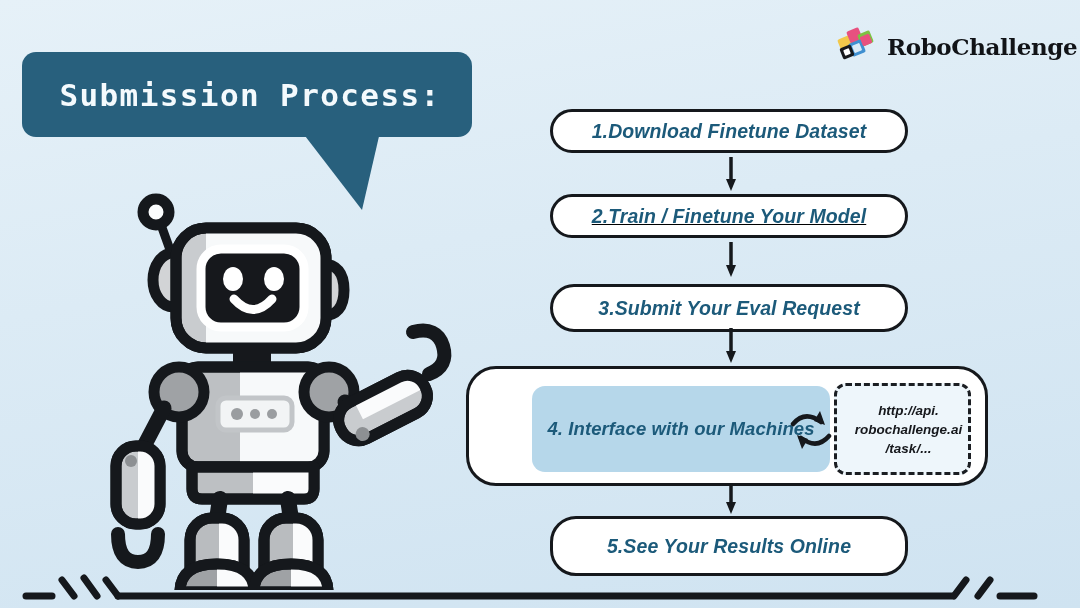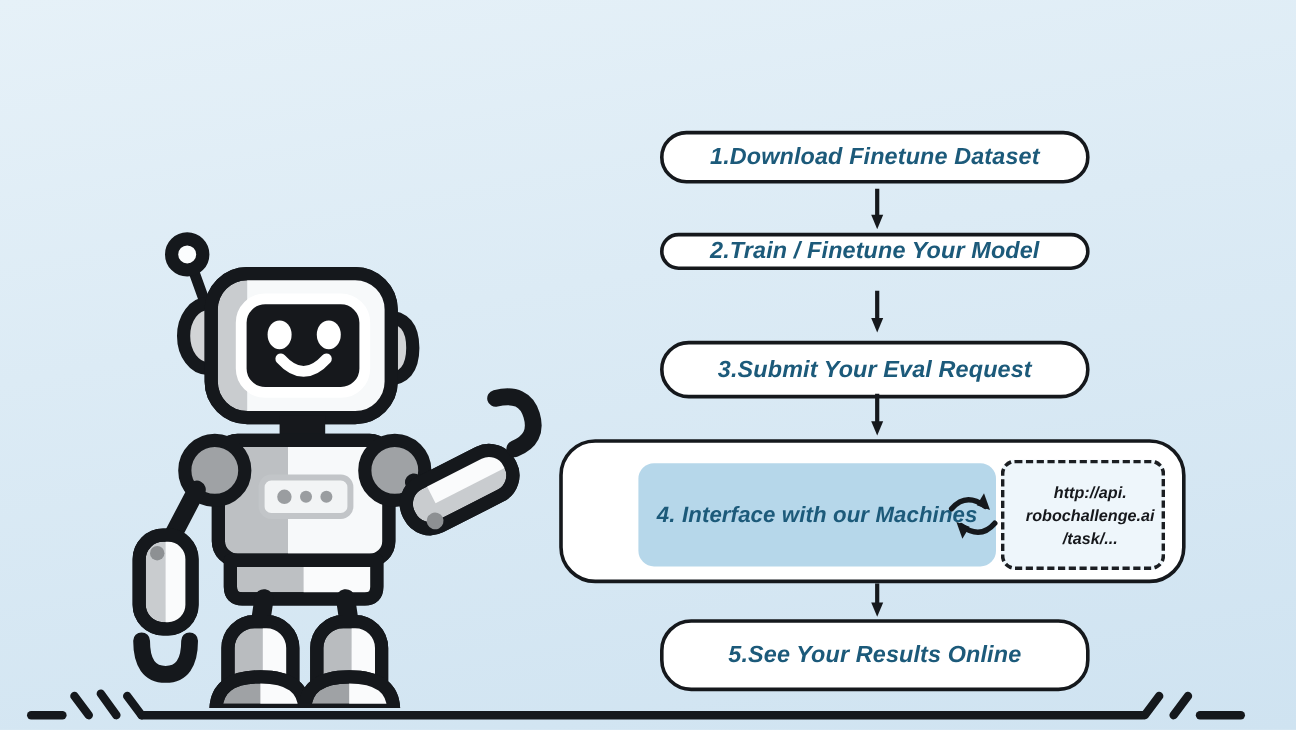--- a/index.html
+++ b/index.html
@@ -88,21 +88,21 @@
     font-family: "Liberation Sans", sans-serif;
     font-weight: bold;
     font-style: italic;
     font-size: 19.5px;
     color: #1c5a7a;
     letter-spacing: 0.1px;
     white-space: nowrap;
   }
 
   #box1 { left: 84px; top: 9px;  width: 358px; height: 44px; }
-  #box2 { left: 84px; top: 94px; width: 358px; height: 31px; }
+  #box2 { left: 84px; top: 94px; width: 358px; height: 44px; text-decoration: underline; }
   #box3 { left: 84px; top: 184px;width: 358px; height: 48px; }
   #box5 { left: 84px; top: 416px;width: 358px; height: 60px; }
 
   
   #box4 {
     position: absolute;
     left: 0px; top: 266px;
     width: 522px; height: 120px;
     background: #ffffff;
     border: 3.5px solid #15181c;
@@ -150,21 +150,47 @@
   #c1 { top: 57px;  height: 37px; }
   #c2 { top: 142px; height: 38px; }
   #c3 { top: 228px; height: 38px; }
   #c4 { top: 386px; height: 30px; }
 </style>
 </head>
 <body>
 
 <div id="stage">
 
-
+  <div id="logo">
+    <span id="logo-mark">
+      <svg width="44" height="40" viewBox="0 0 44 40">
+        <g transform="translate(3,2)">
+          <rect x="0" y="9" width="13" height="13" rx="2" transform="rotate(-22 6.5 15.5)" fill="#f2c84b"></rect>
+          <rect x="9" y="1" width="13" height="13" rx="2" transform="rotate(-22 15.5 7.5)" fill="#e8517f"></rect>
+          <rect x="20" y="4" width="13" height="13" rx="2" transform="rotate(-22 26.5 10.5)" fill="#7dc243"></rect>
+          <rect x="11" y="13" width="14" height="14" rx="2" transform="rotate(-22 18 20)" fill="#3f8fd0"></rect>
+          <rect x="22" y="7" width="10" height="10" rx="1.5" transform="rotate(-22 27 12)" fill="#e8517f"></rect>
+          <rect x="2" y="18" width="12" height="12" rx="2" transform="rotate(-22 8 24)" fill="#16181c"></rect>
+          <rect x="5" y="21" width="6" height="6" rx="1" transform="rotate(-22 8 24)" fill="#ffffff"></rect>
+          <rect x="14" y="16" width="8" height="8" rx="1" transform="rotate(-22 18 20)" fill="#dbeaf6"></rect>
+        </g>
+      </svg>
+    </span>
+    <span id="logo-text">RoboChallenge</span>
+  </div>
+
+  <div id="bubble-wrap">
+    <div id="bubble"></div>
+    <div id="bubble-title">Submission Process:</div>
+    <span id="bubble-tail">
+      <svg width="110" height="80" viewBox="0 0 110 80">
+        <path d="M0 0 L78 0 L60 78 Z" fill="#28607d"></path>
+      </svg>
+    </span>
+  </div>
 
   <div id="robot">
     <svg width="380" height="430" viewBox="0 0 380 430">
       <g fill="none" stroke="#15181c" stroke-width="11" stroke-linecap="round" stroke-linejoin="round">
 
         <path d="M80 62 L98 112" stroke-width="9"></path>
         <circle cx="76" cy="52" r="13" fill="#fbfdfe"></circle>
 
         <ellipse cx="93" cy="120" rx="20" ry="27" fill="#d2d4d6"></ellipse>
 

